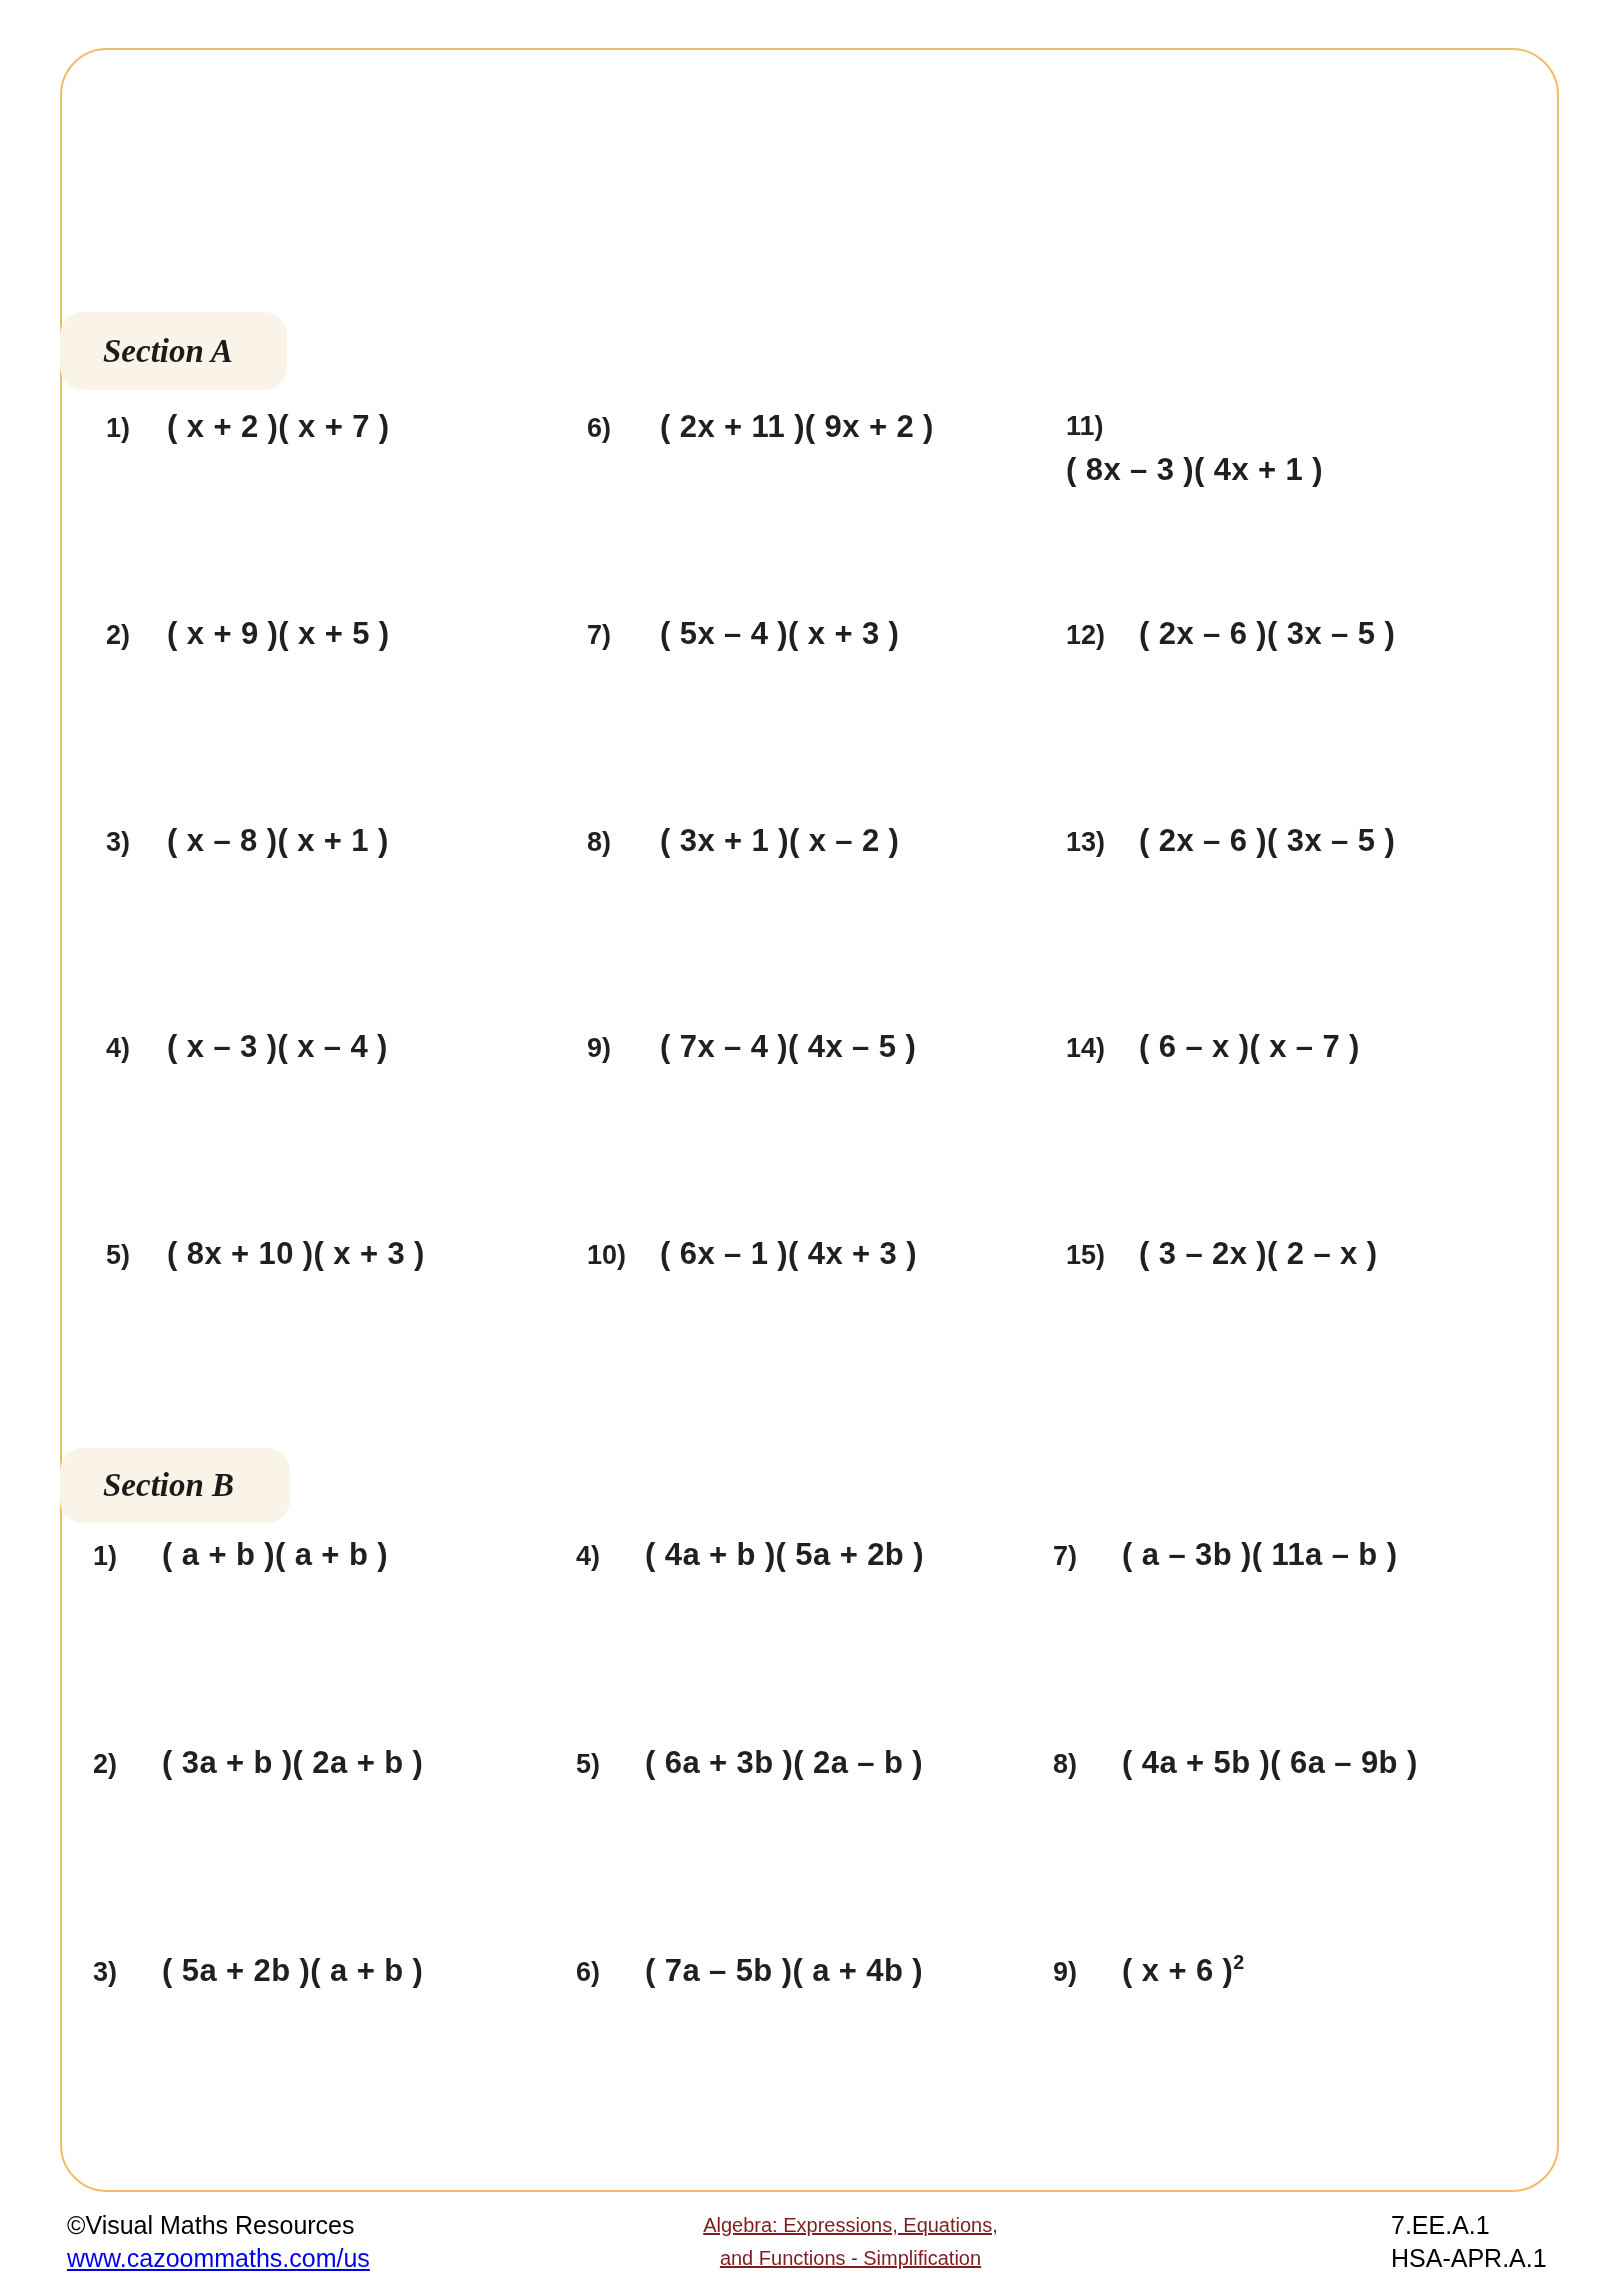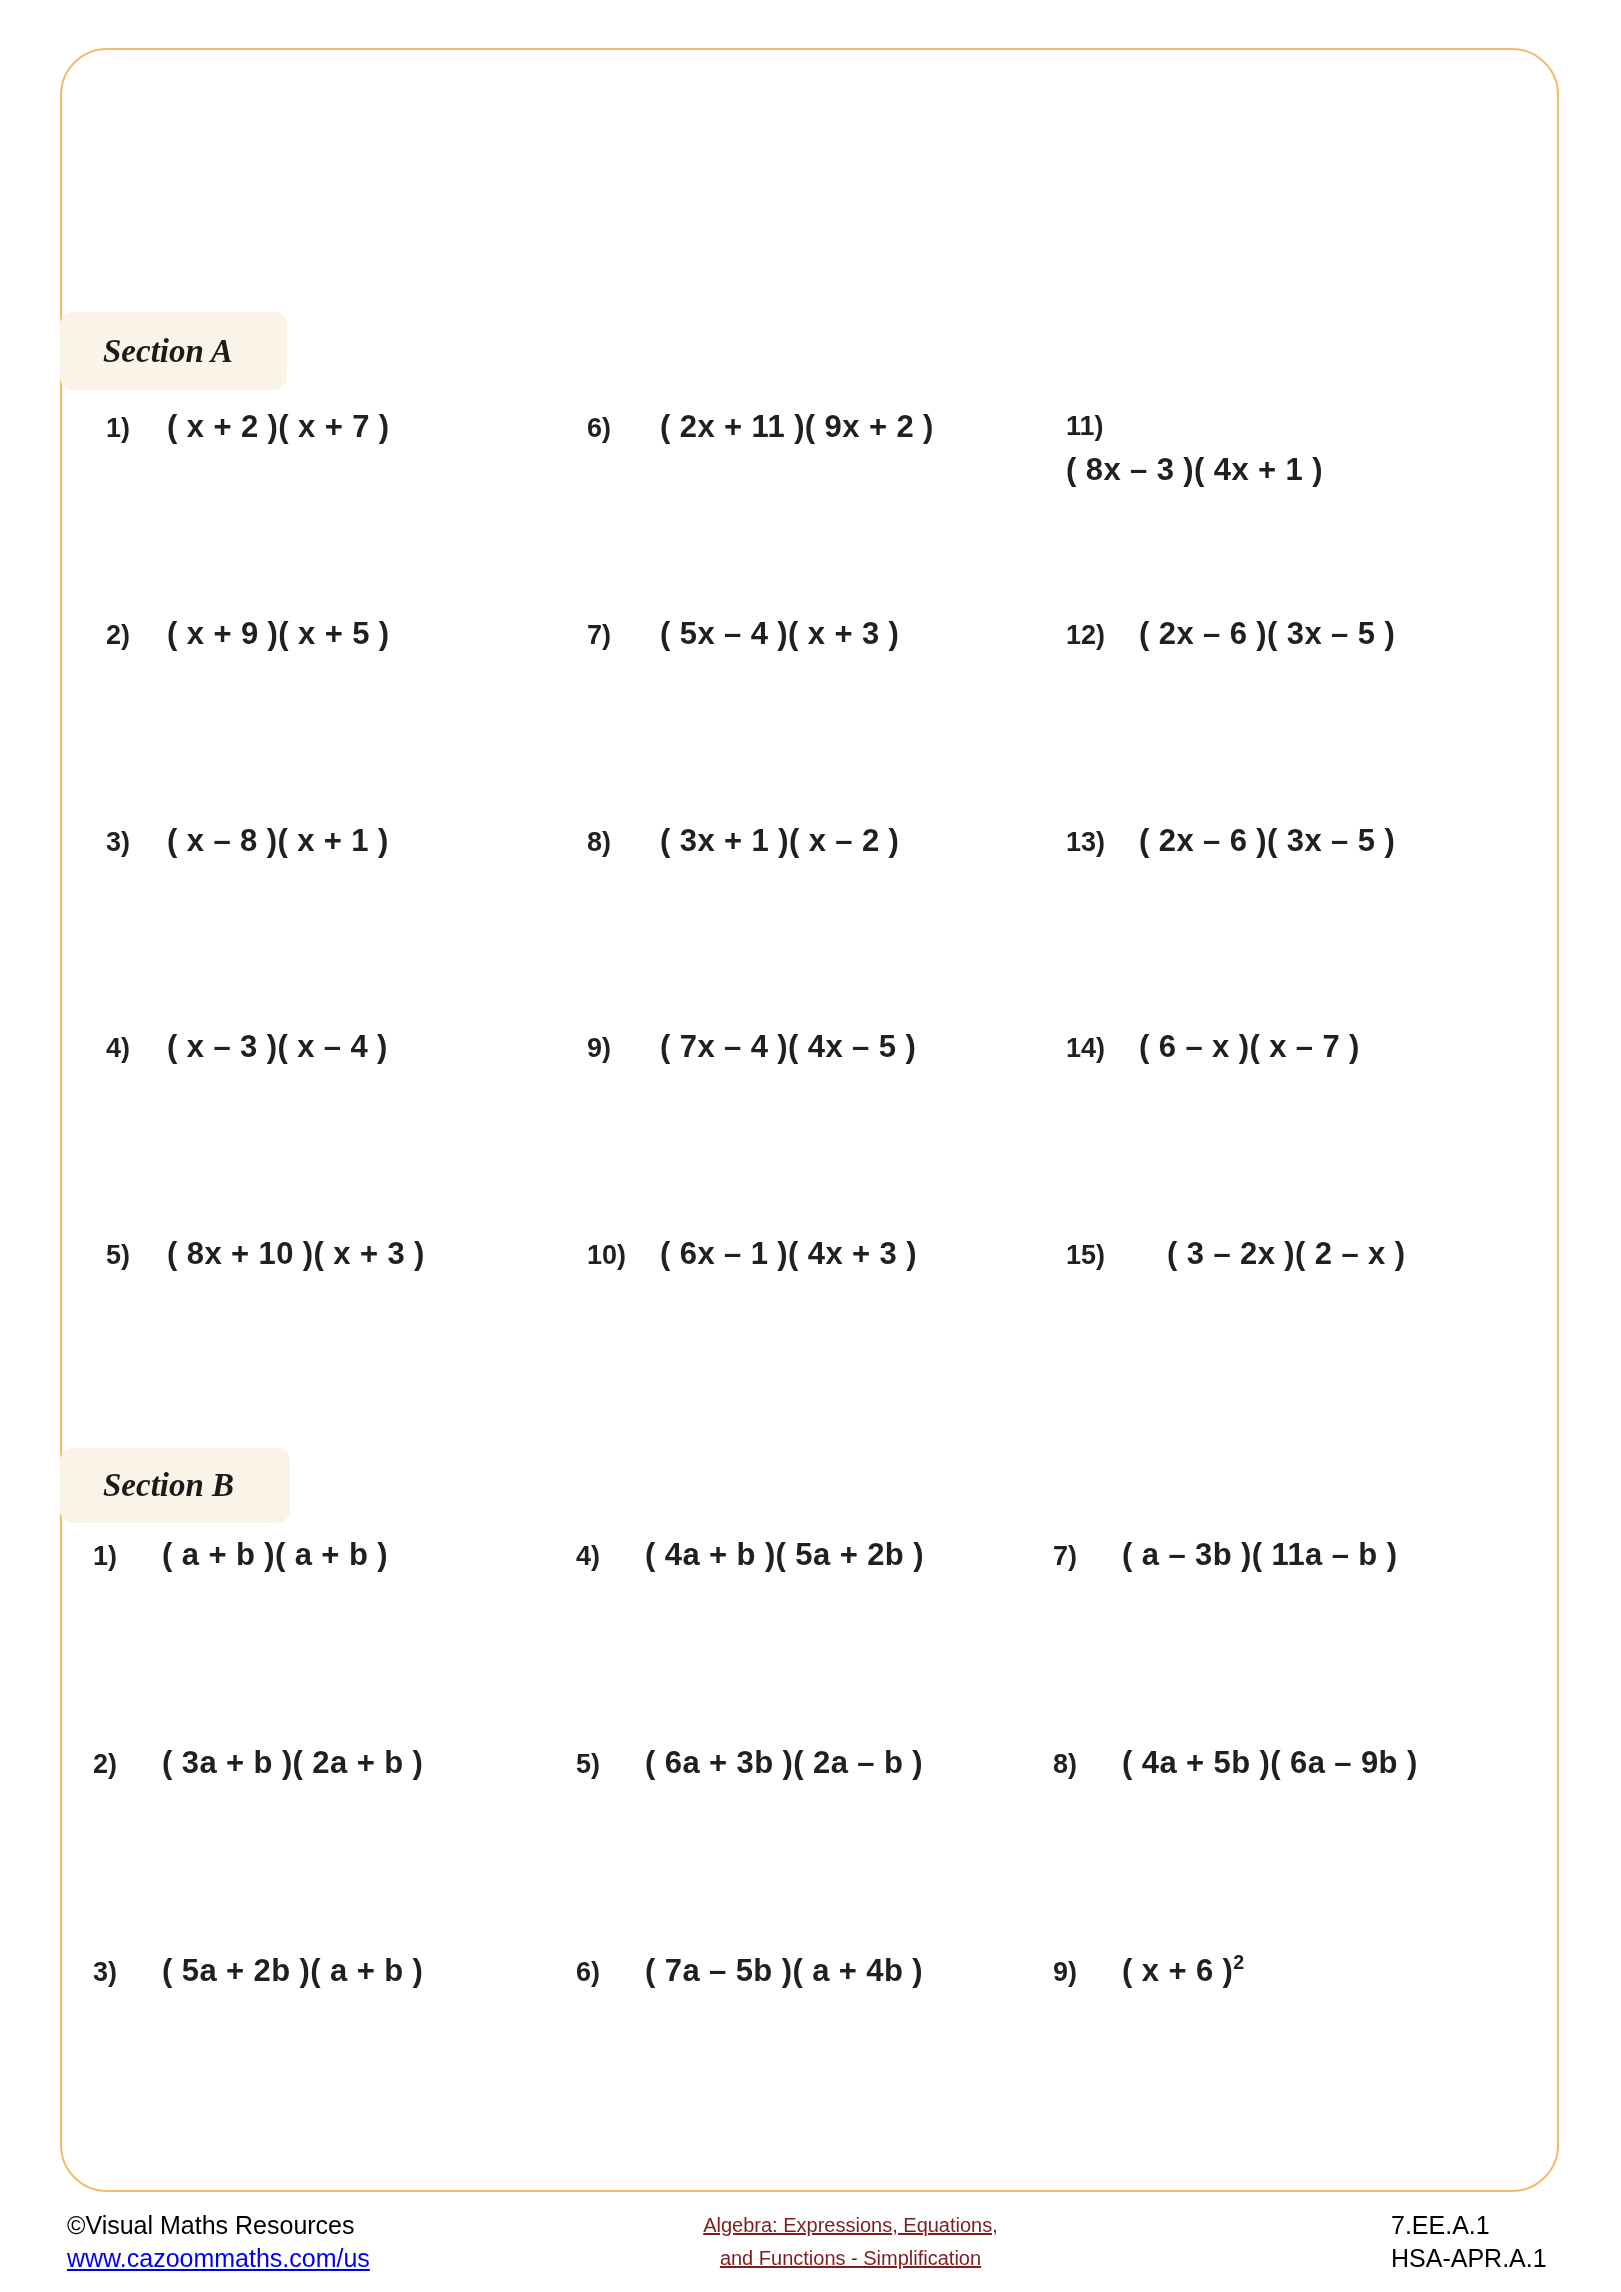--- a/index.html
+++ b/index.html
@@ -67,21 +67,21 @@
     left: 100px; top: 244px;
     font-family: "Liberation Serif", serif;
     font-style: italic;
     font-size: 31px;
     color: #2A2724;
   }
   .section-label {
     position: absolute;
     left: 60px;
     background: #FAF3E8;
-    border-radius: 13px;
+    border-radius: 23px;
     box-sizing: border-box;
     padding-left: 43px;
     display: flex;
     align-items: center;
     font-family: "Liberation Serif", serif;
     font-weight: 700;
     font-style: italic;
     font-size: 33px;
     color: #1D1B19;
   }
@@ -208,21 +208,21 @@
         <span class="pexpr">( 2x – 6 )( 3x – 5 )</span>
       </div>
       <div class="problem" style="left: 1066px; top: 819px;">
         <span class="pnum" style="width: 73px;">13)</span>
         <span class="pexpr">( 2x – 6 )( 3x – 5 )</span>
       </div>
       <div class="problem" style="left: 1066px; top: 1025px;">
         <span class="pnum" style="width: 73px;">14)</span>
         <span class="pexpr">( 6 – x )( x – 7 )</span>
       </div>
-      <div class="problem" style="left: 1066px; top: 1232px; gap: 28px;">
+      <div class="problem" style="left: 1066px; top: 1232px;">
         <span class="pnum" style="width: 73px;">15)</span>
         <span class="pexpr">( 3 – 2x )( 2 – x )</span>
       </div>
     </div>
   <div class="problems">
       <div class="problem" style="left: 93px; top: 1533px;">
         <span class="pnum" style="width: 69px;">1)</span>
         <span class="pexpr">( a + b )( a + b )</span>
       </div>
       <div class="problem" style="left: 93px; top: 1741px;">

